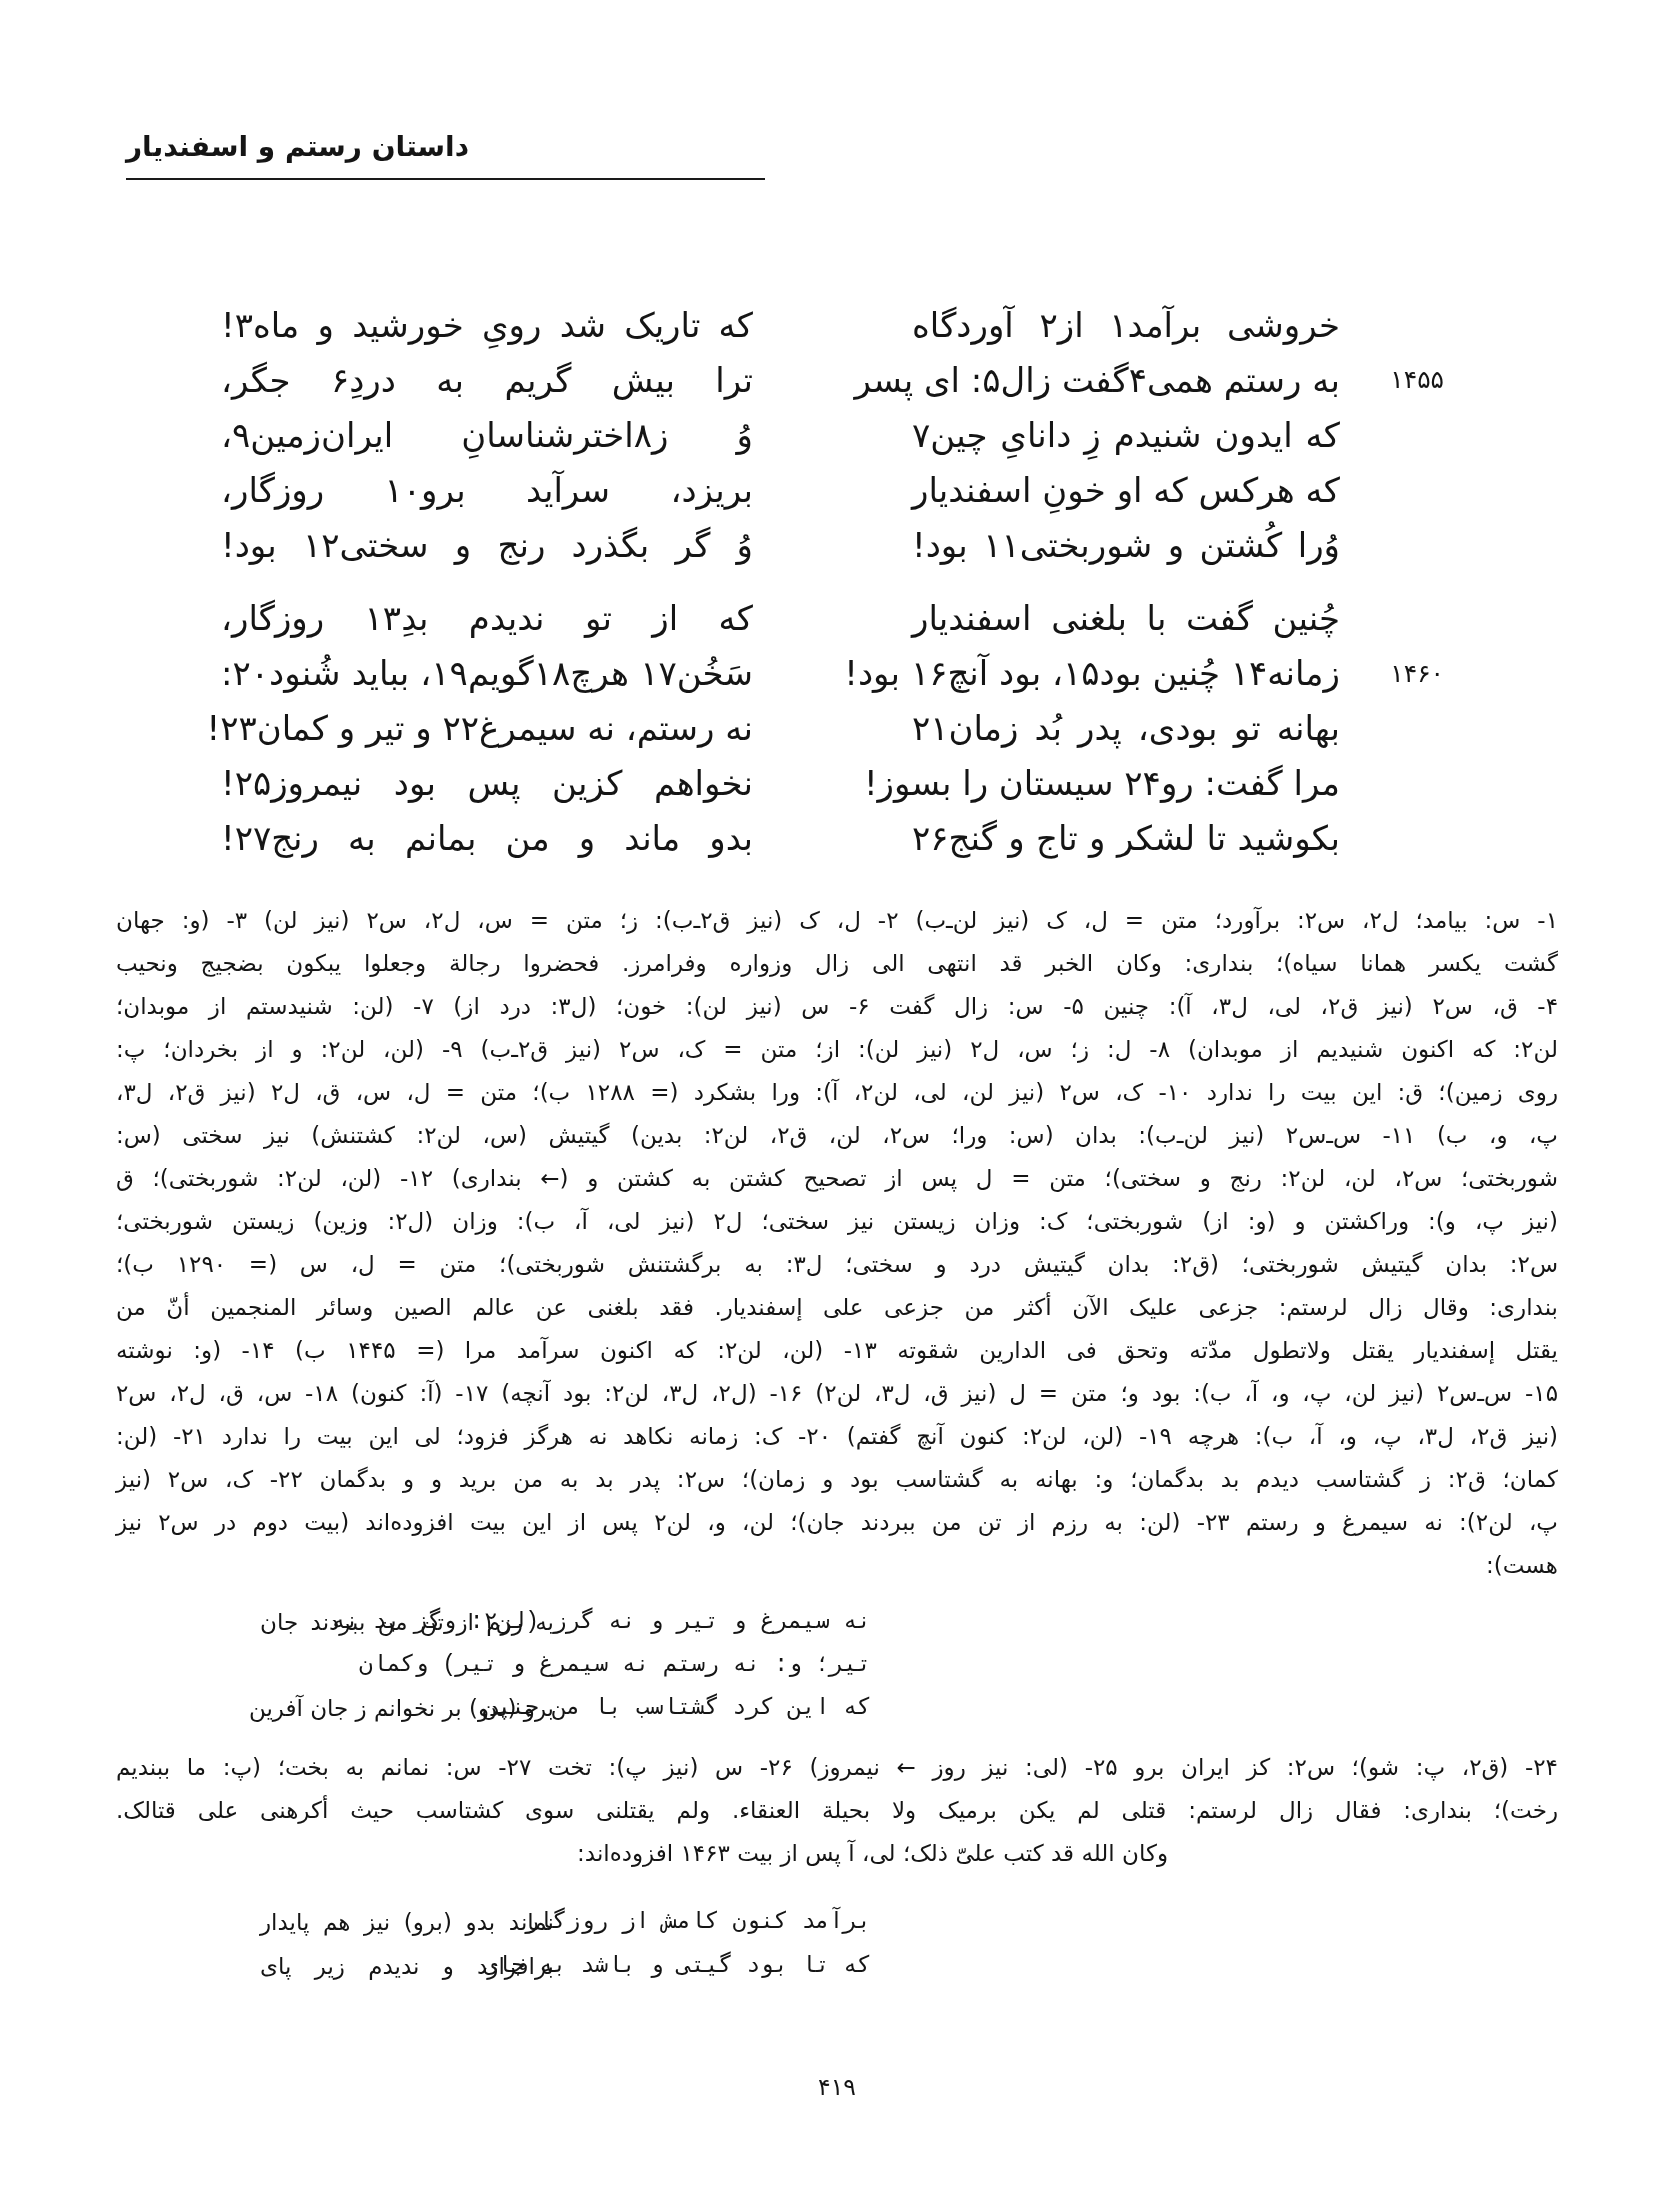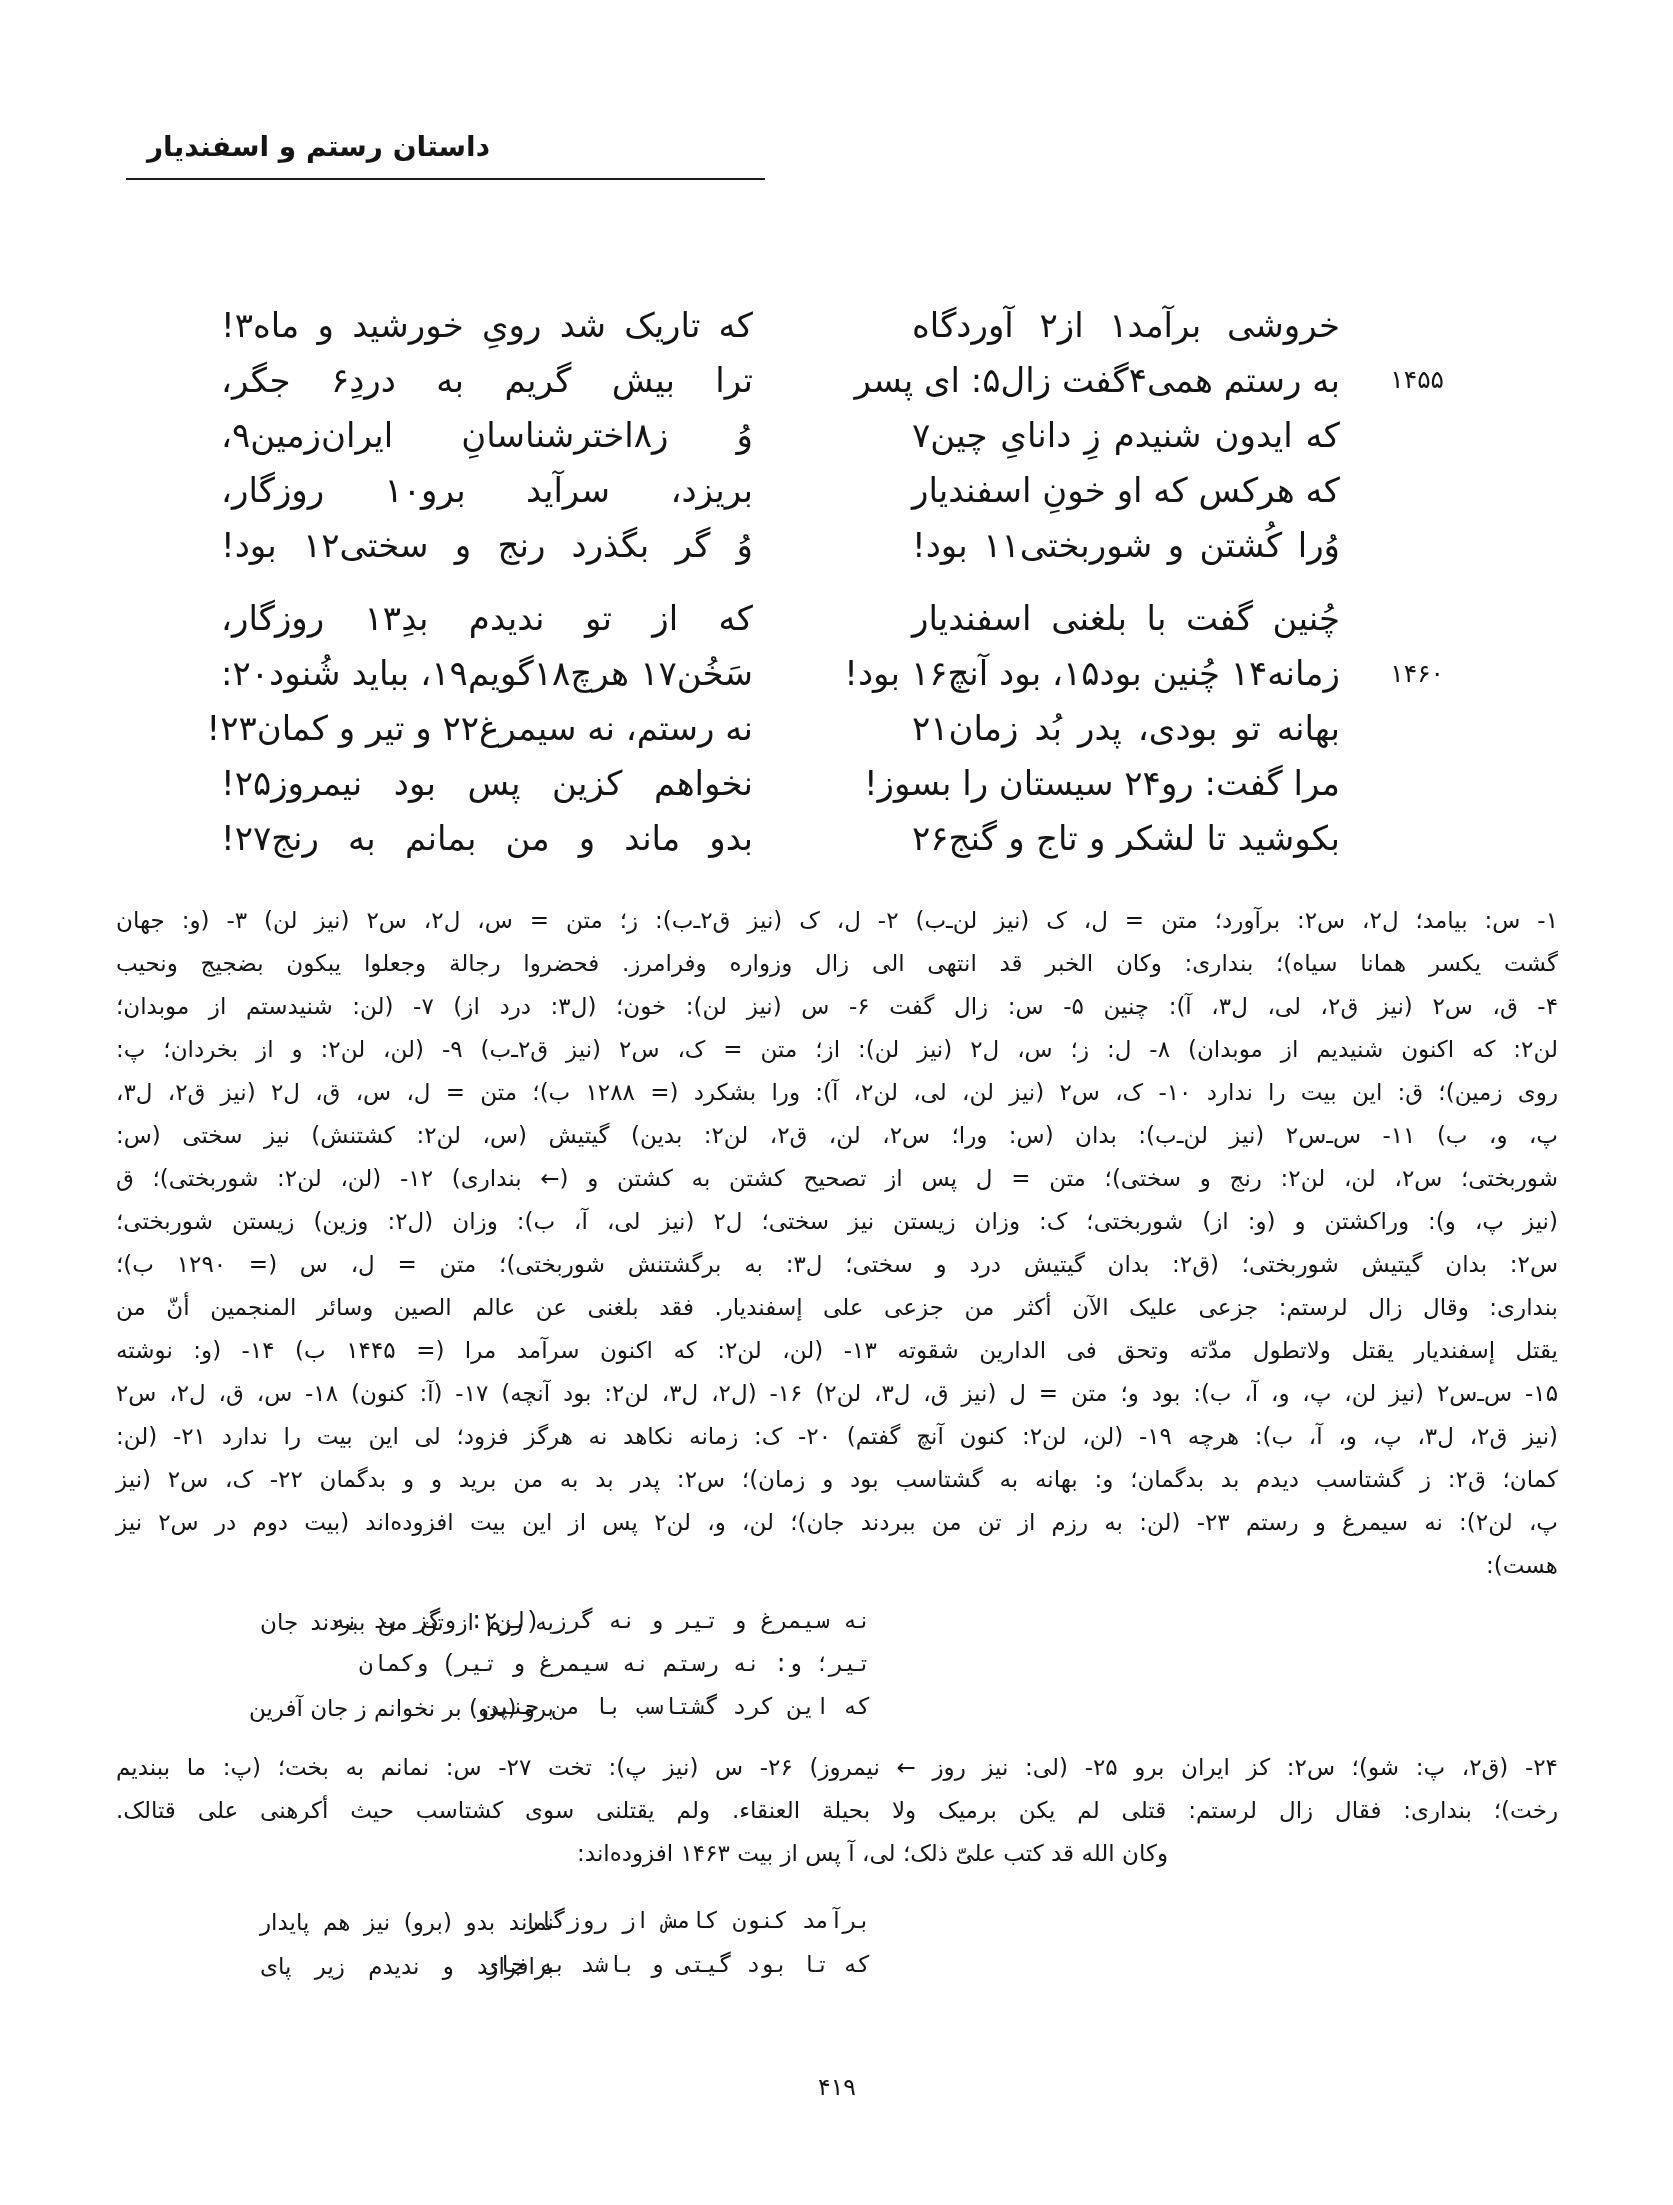--- a/index.html
+++ b/index.html
@@ -19,21 +19,20 @@
 
   
   .running-title {
     position: absolute;
     top: 130px;
     left: 126px;
     font-size: 28px;
     font-weight: bold;
     letter-spacing: 0;
     white-space: nowrap;
-    margin-left: 21px;
   }
   .header-rule {
     position: absolute;
     top: 178px;
     left: 126px;
     width: 639px;
     height: 2.1px;
     background: #1a1a1a;
   }
 

